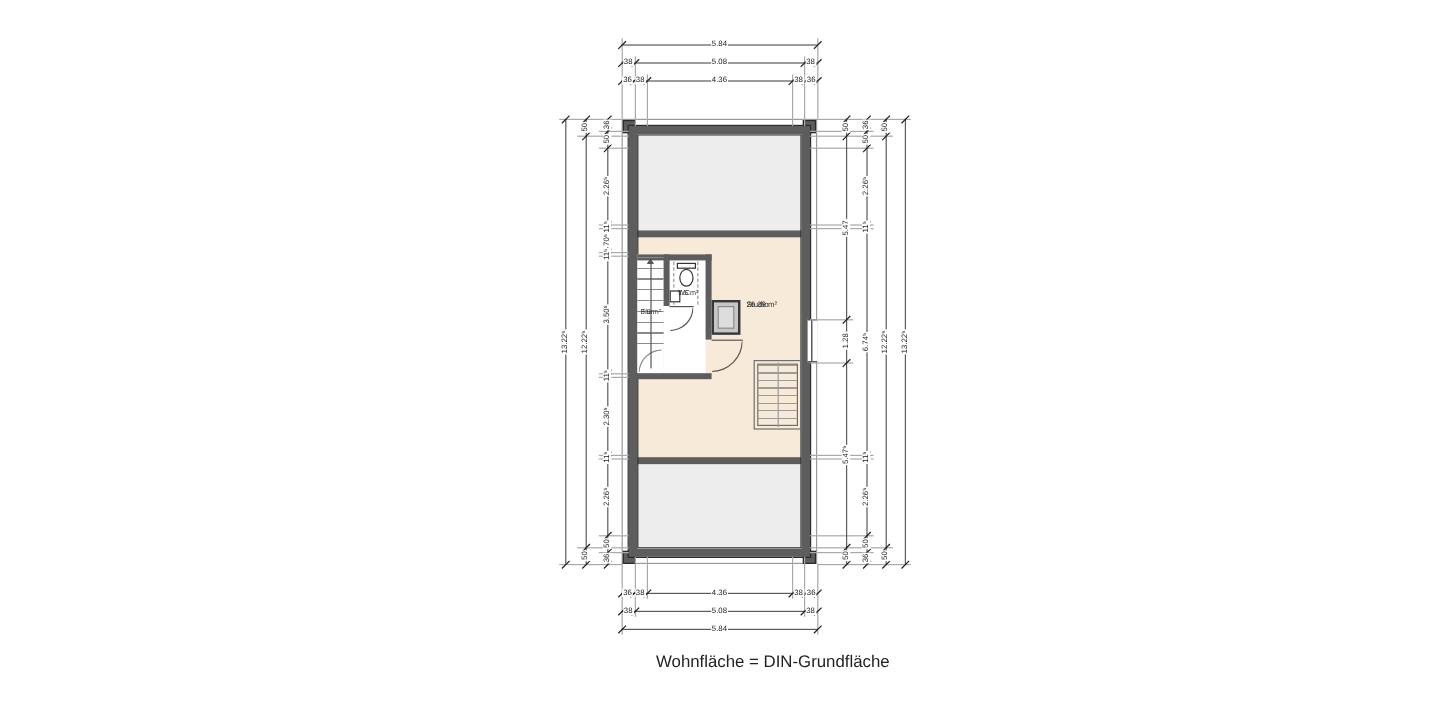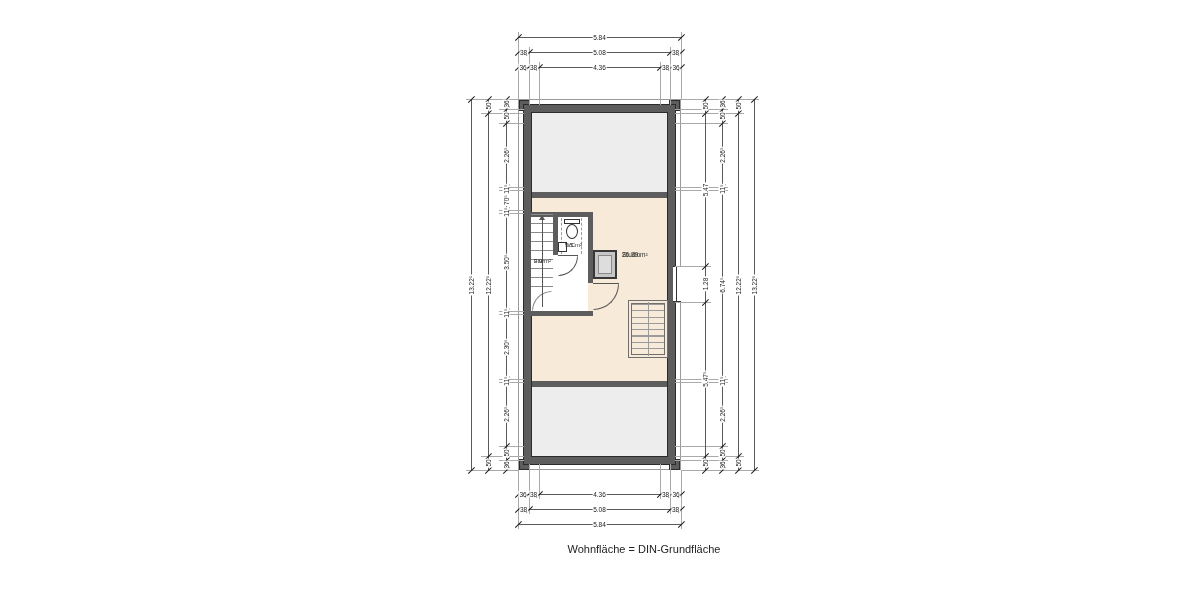--- a/index.html
+++ b/index.html
@@ -31,21 +31,21 @@
   .ellipse{border-radius:50%;}
   .shaft{background:#c6c6c6;border:2px solid #383838;}
   .shaft-inner{background:#dddddd;border:1px solid #8a8a8a;}
   .ladder{border:1px solid #6f6f6f;padding:2px;}
   .ladder-inner{position:relative !important;width:100%;height:100%;border:1px solid #6f6f6f;
       background:repeating-linear-gradient(to bottom,#9b9b9b 0 1px,transparent 1px 6.3px);}
   .ladder-mid{background:#9b9b9b;}
   .window{background:#fff;border-top:1px solid #333;border-bottom:1px solid #333;}
   .room-label{font-size:6px;line-height:7px;color:#333;white-space:nowrap;}
   .room-label .nm{display:block;}
-  #caption{font-size:11px;color:#222;transform:translateX(-50%);white-space:nowrap;text-align:right;}
+  #caption{font-size:14px;color:#222;transform:translateX(-50%);white-space:nowrap;text-align:right;}
   .arrowhead{width:0;height:0;border:3px solid transparent;border-bottom:5px solid #555;}
   .walkline{background:#555;}
 </style>
 </head>
 <body>
 
 <div id="plan" style="--paper: #ffffff; --wall: #5d5d5d; --attic: #ededed; --living: #f8ead9;">
 
   <div class="roof-outline" style="left:518px;top:99px;width:163px;height:371px;"></div>
 

